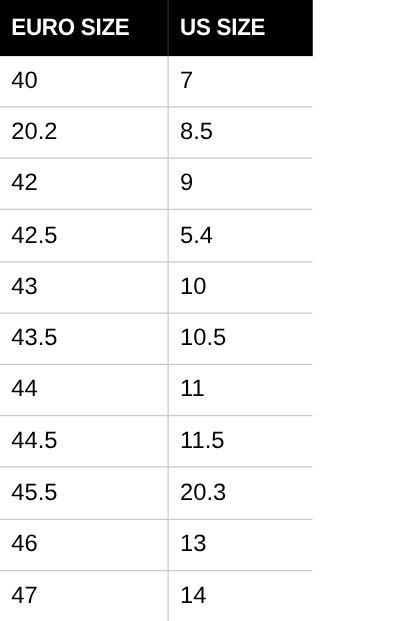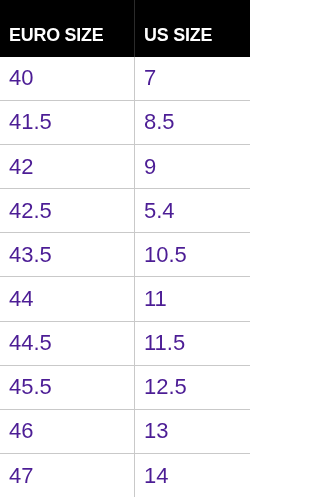--- a/index.html
+++ b/index.html
@@ -29,21 +29,21 @@
   }
   #size-chart thead th {
     background: #000000;
     color: #ffffff;
     font-size: 19px;
     font-weight: bold;
     letter-spacing: -0.2px;
     text-align: left;
     vertical-align: middle;
     height: 45px;
-    padding: 12px 0 0 9px;
+    padding: 0 0 0 9px;
     margin: 16px;
     white-space: nowrap;
     font-stretch: condensed;
     transform-origin: left center;
   }
   #size-chart thead th .hdr-txt {
     display: inline-block;
     transform: scaleX(0.94);
     transform-origin: left center;
   }
@@ -53,23 +53,23 @@
   }
   #size-chart thead th.col-us {
     width: 125px;
     text-decoration: underline;
   }
 
   
   #size-chart tbody td {
     height: 30px;
     padding: 0 0 0 9px;
-    font-size: 22px;
+    font-size: 19px;
     font-weight: normal;
-    color: #4c1d95;
+    color: #000000;
     text-align: left;
     vertical-align: middle;
     background: #ffffff;
     white-space: nowrap;
     border-bottom: 1px solid #c9c9c9;
   }
   #size-chart tbody td.col-euro {
     width: 125px;
     border-right: 1px solid #c9c9c9;
   }
@@ -90,46 +90,50 @@
       <th class="col-us"><span class="hdr-txt">US SIZE</span></th>
     </tr>
   </thead>
   <tbody id="size-chart-body">
 
   <tr>
         <td class="col-euro">40</td>
         <td class="col-us">7</td>
       </tr>
       <tr>
-        <td class="col-euro">41.5</td>
+        <td class="col-euro">20.2</td>
         <td class="col-us">8.5</td>
       </tr>
       <tr>
         <td class="col-euro">42</td>
         <td class="col-us">9</td>
       </tr>
       <tr>
         <td class="col-euro">42.5</td>
         <td class="col-us">5.4</td>
+      </tr>
+      <tr>
+        <td class="col-euro">43</td>
+        <td class="col-us">10</td>
       </tr>
       <tr>
         <td class="col-euro">43.5</td>
         <td class="col-us">10.5</td>
       </tr>
       <tr>
         <td class="col-euro">44</td>
         <td class="col-us">11</td>
       </tr>
       <tr>
         <td class="col-euro">44.5</td>
         <td class="col-us">11.5</td>
       </tr>
       <tr>
         <td class="col-euro">45.5</td>
-        <td class="col-us">12.5</td>
+        <td class="col-us">20.3</td>
       </tr>
       <tr>
         <td class="col-euro">46</td>
         <td class="col-us">13</td>
       </tr>
       <tr>
         <td class="col-euro">47</td>
         <td class="col-us">14</td>
       </tr>
     </tbody>

